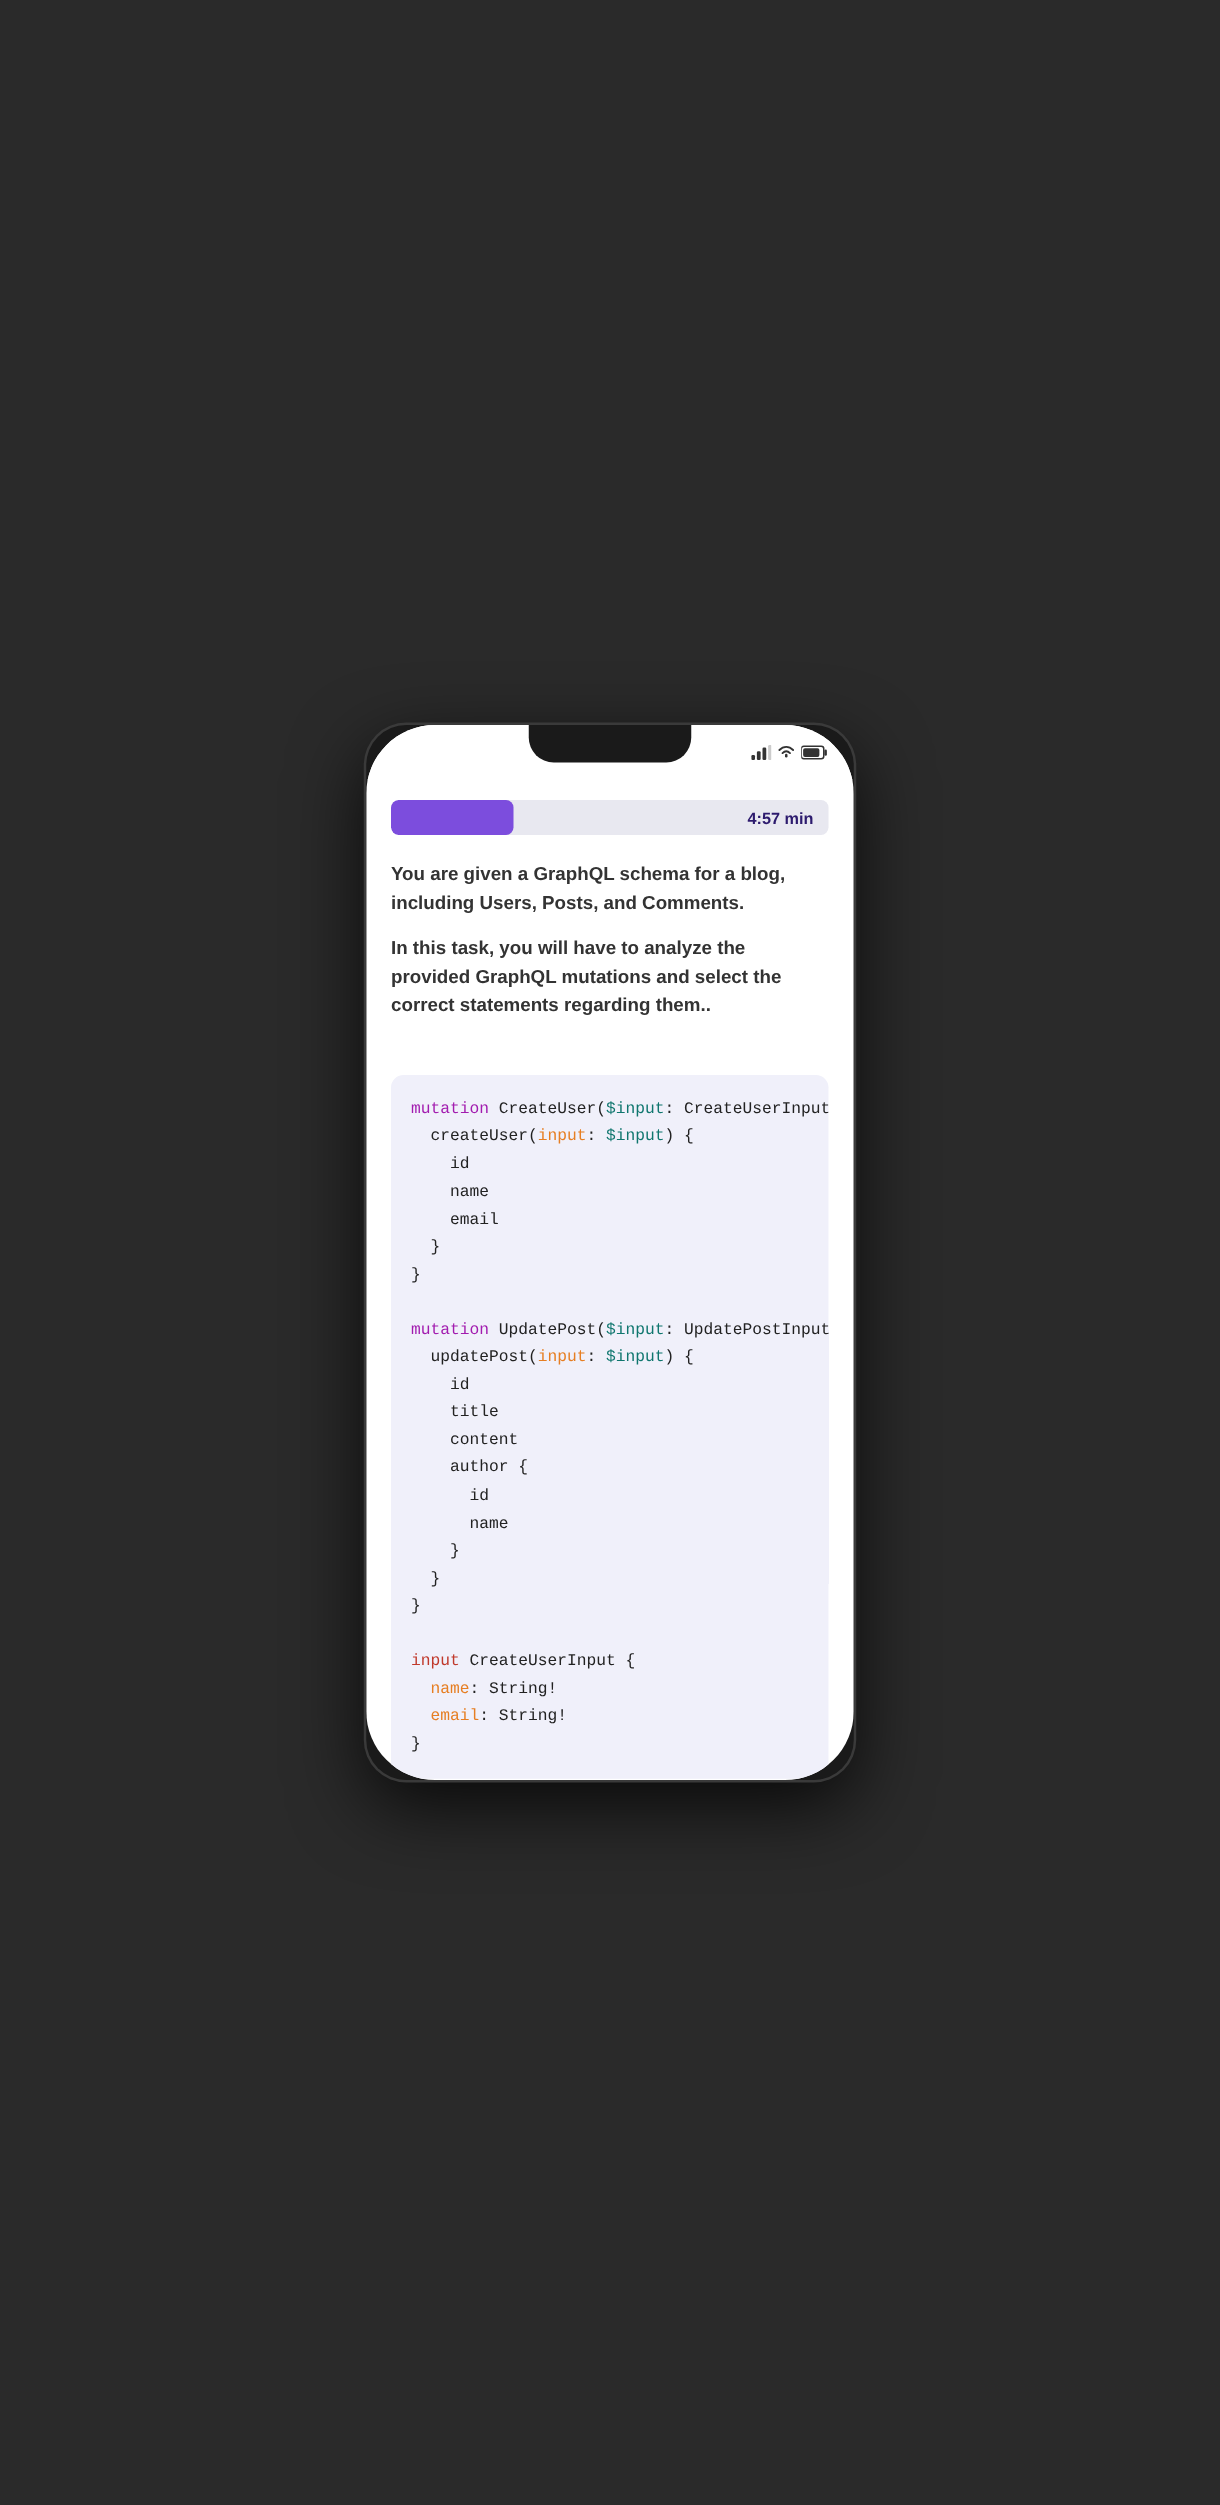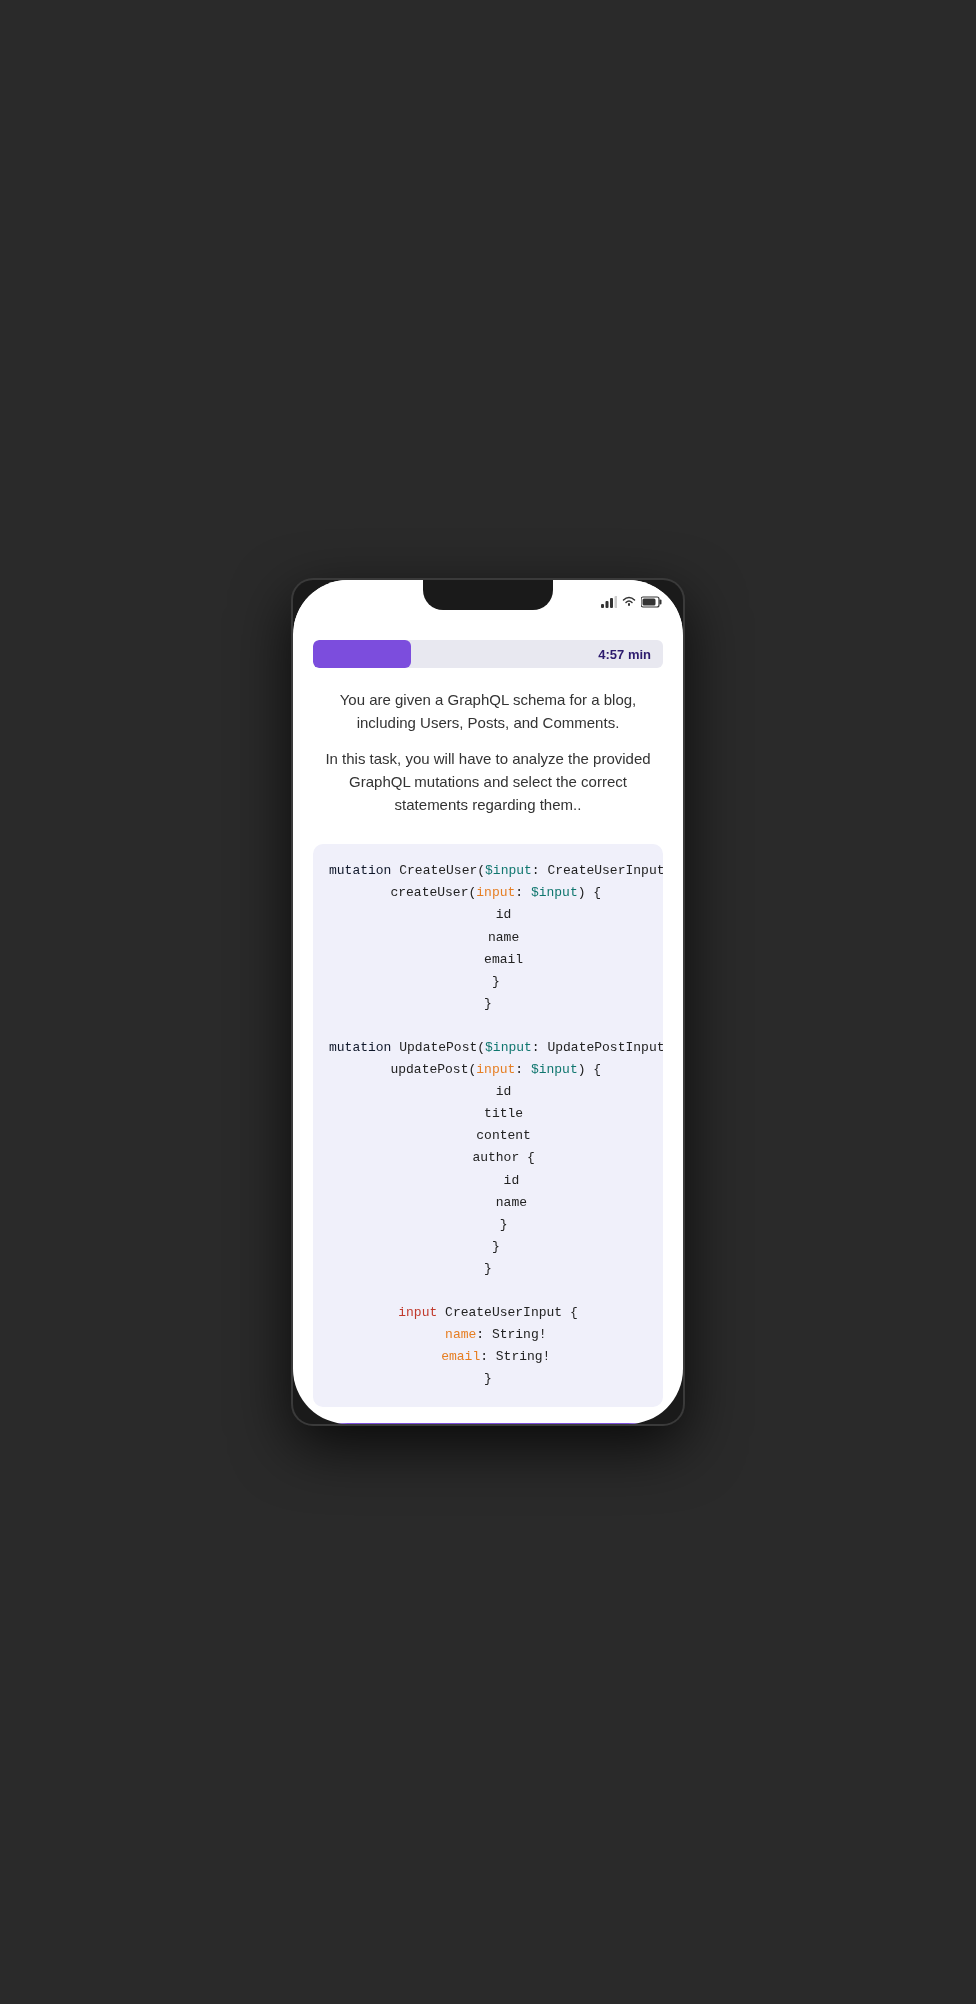--- a/index.html
+++ b/index.html
@@ -11,25 +11,24 @@
       justify-content: center;
       align-items: center;
       min-height: 100vh;
       font-family: -apple-system, BlinkMacSystemFont, 'Segoe UI', sans-serif;
     }
 
     .phone-frame {
       width: 390px;
       height: 844px;
       background: #1a1a1a;
-      border-radius: 20px;
+      border-radius: 32px;
       position: relative;
       box-shadow: 0 0 0 2px #3a3a3a, 0 20px 60px rgba(0,0,0,0.8);
       overflow: hidden;
-      text-align: center;
     }
 
     .phone-screen {
       position: absolute;
       top: 0;
       left: 0;
       right: 0;
       bottom: 0;
       background: #ffffff;
       border-radius: 55px;
@@ -108,22 +107,23 @@
     .timer-label {
       position: absolute;
       right: 12px;
       font-size: 13px;
       font-weight: 600;
       color: #2d1b6e;
     }
 
     
     .description-section {
-      padding: 8px 20px 16px;
-      flex-shrink: 0;
+      padding: 8px 20px 32px;
+      flex-shrink: 0;
+      font-weight: bold;
     }
 
     .description-text {
       font-size: 15px;
       line-height: 1.55;
       color: #333;
       margin-bottom: 12px;
     }
 
     
@@ -138,21 +138,21 @@
 
     .code-text {
       font-family: 'Courier New', Courier, monospace;
       font-size: 13px;
       line-height: 1.7;
       white-space: pre;
       color: #222;
     }
 
     
-    .color-mutation { color: #0f172a; }
+    .color-mutation { color: #a21caf; }
     
     .color-var { color: #0f766e; }
     
     .color-field { color: #e67e22; }
     
     .color-input { color: #c0392b; }
 
     
     .next-button-container {
       padding: 16px 20px;

